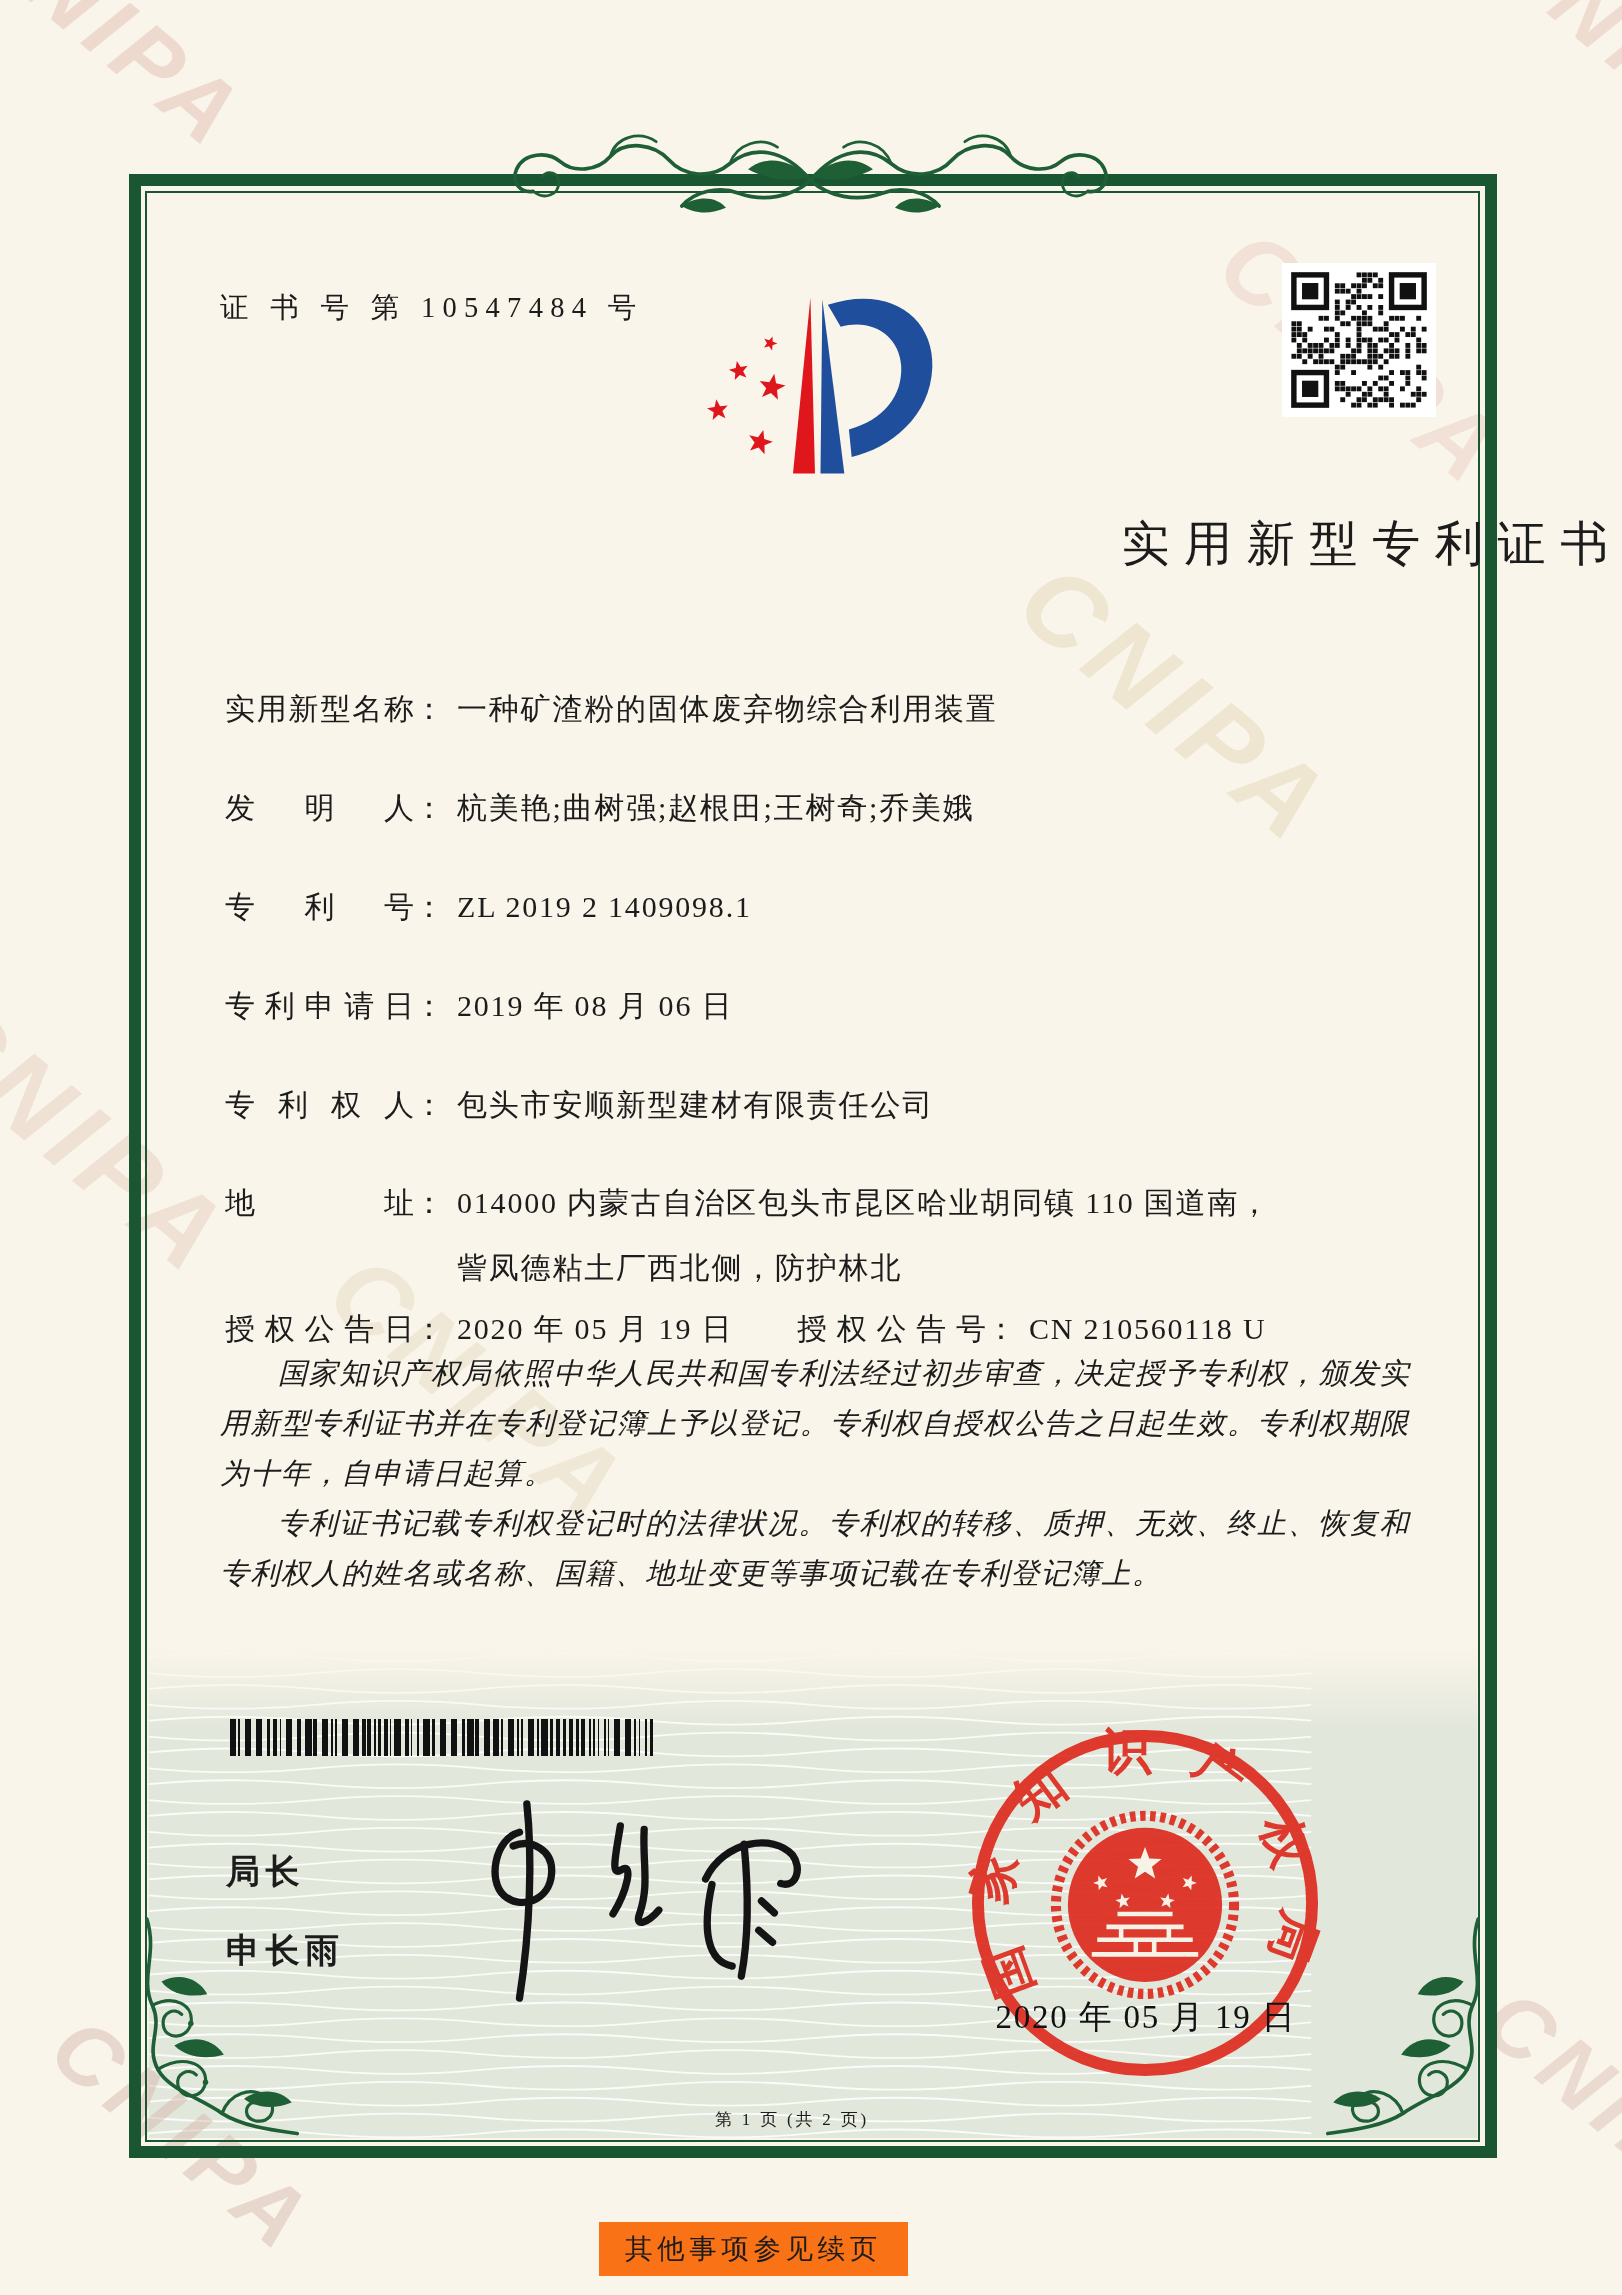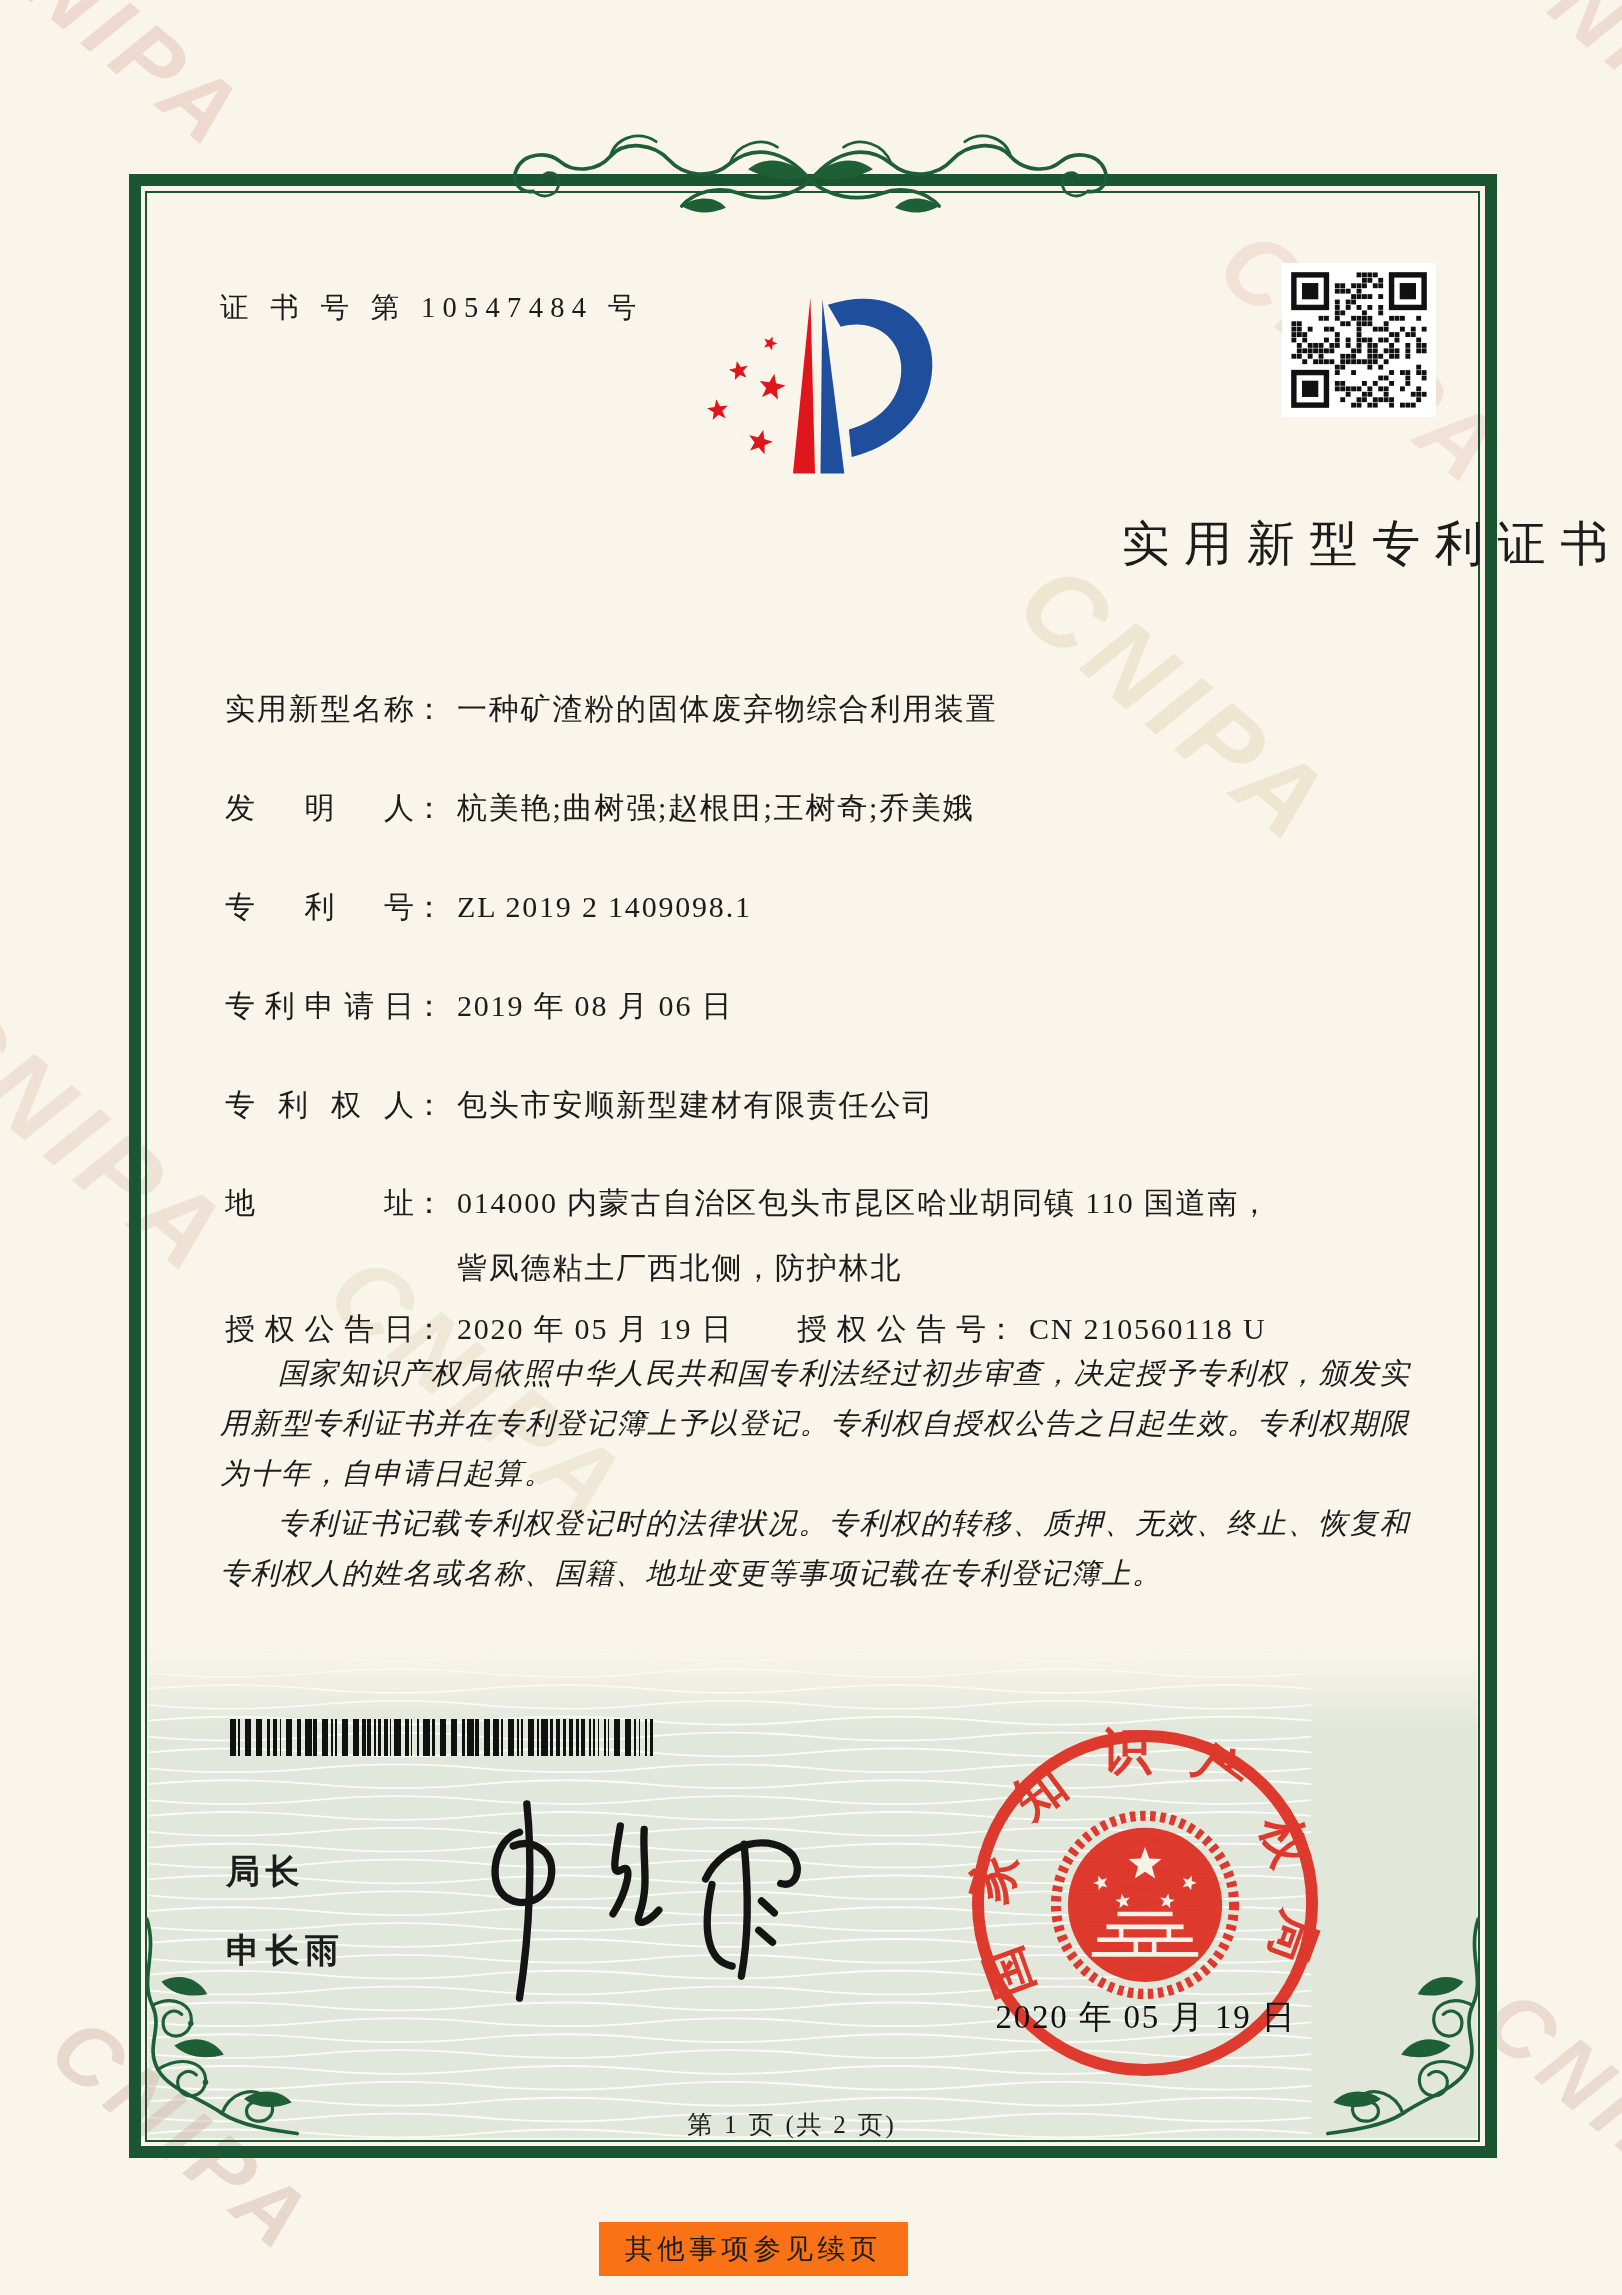--- a/index.html
+++ b/index.html
@@ -44,21 +44,21 @@
   
   .barcode{position:absolute; left:230px; top:1719px; width:433px; height:37px; z-index:5; font-size:0;}
   .barcode span{display:inline-block; height:37px; vertical-align:top;}
   .sig-label{position:absolute; left:226px; font-size:34px; font-weight:600; letter-spacing:5.5px;
       font-family:"Liberation Sans","DejaVu Sans",sans-serif; z-index:5;}
   .signature{position:absolute; left:432px; top:1791px; z-index:5;}
   .seal{position:absolute; left:966px; top:1724px; z-index:4;}
   .seal-date{position:absolute; left:969px; top:1995px; width:354px; text-align:center;
       font-size:33px; letter-spacing:1.8px; color:#111; z-index:5; white-space:nowrap;}
   .pageinfo{position:absolute; left:0; top:2108px; width:1584px; text-align:center;
-      font-size:25px; letter-spacing:2.8px; z-index:5;}
+      font-size:17px; letter-spacing:2.8px; z-index:5;}
   .contnote{position:absolute; left:599px; top:2222px; background:#f97316;
       padding:9.2px 26px; font-size:27.5px; letter-spacing:4.6px; z-index:5;}
 </style>
 </head>
 <body>
 
 <div id="page">
 
   <div class="wm" style="left:-55px;top:-27.5px;font-size:92px;color:rgba(226,190,178,.5)">CNIPA</div>
   <div class="wm" style="left:1469px;top:-9.2px;font-size:92px;color:rgba(226,190,178,.45)">CNIPA</div>

